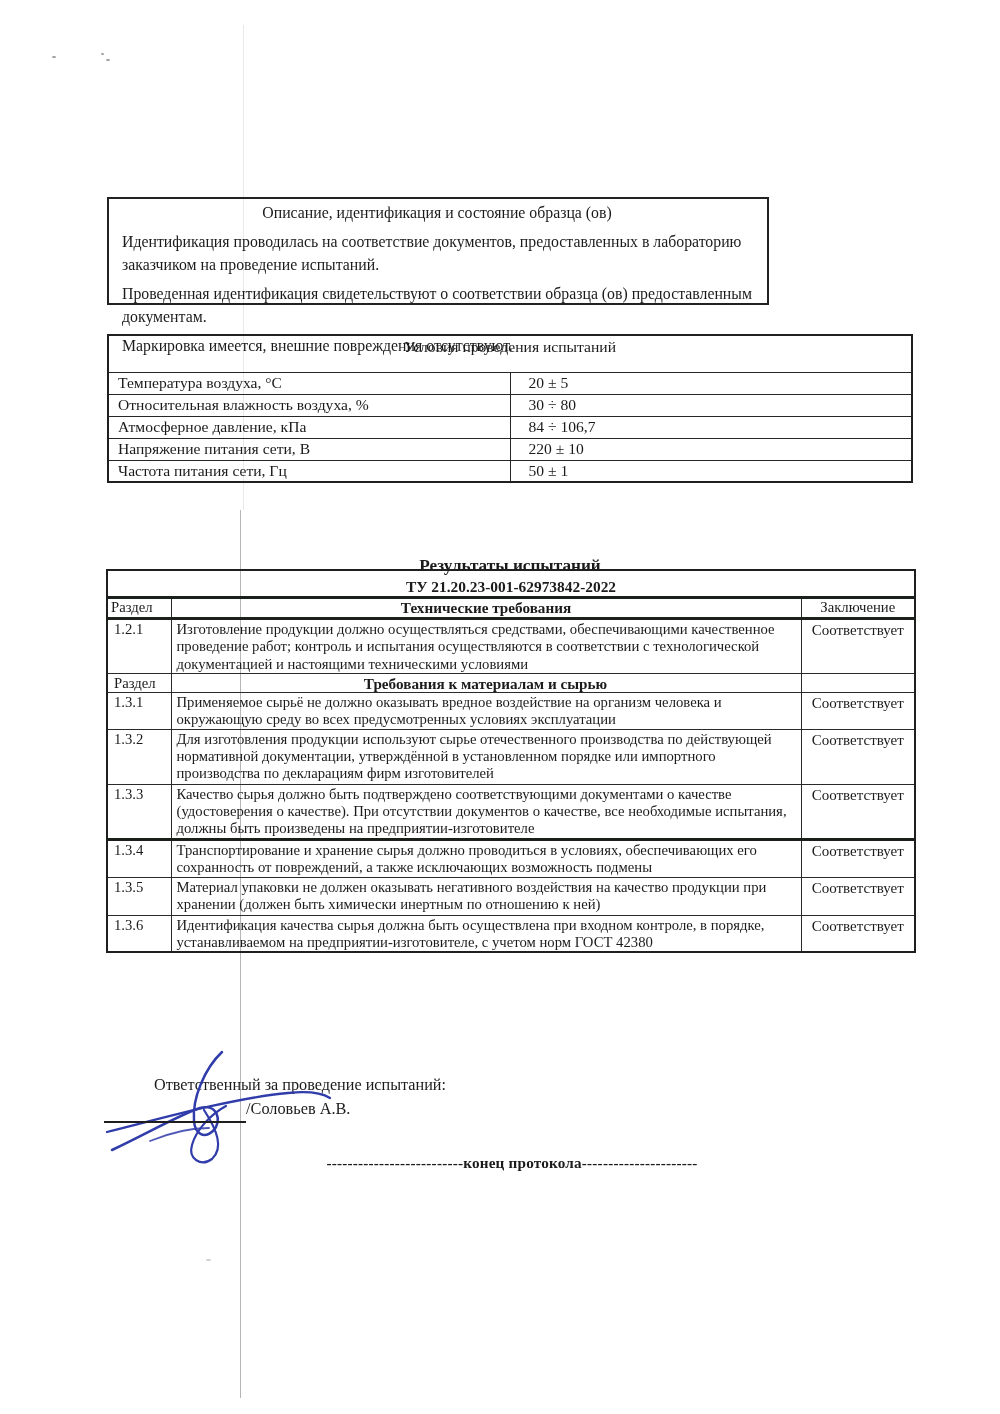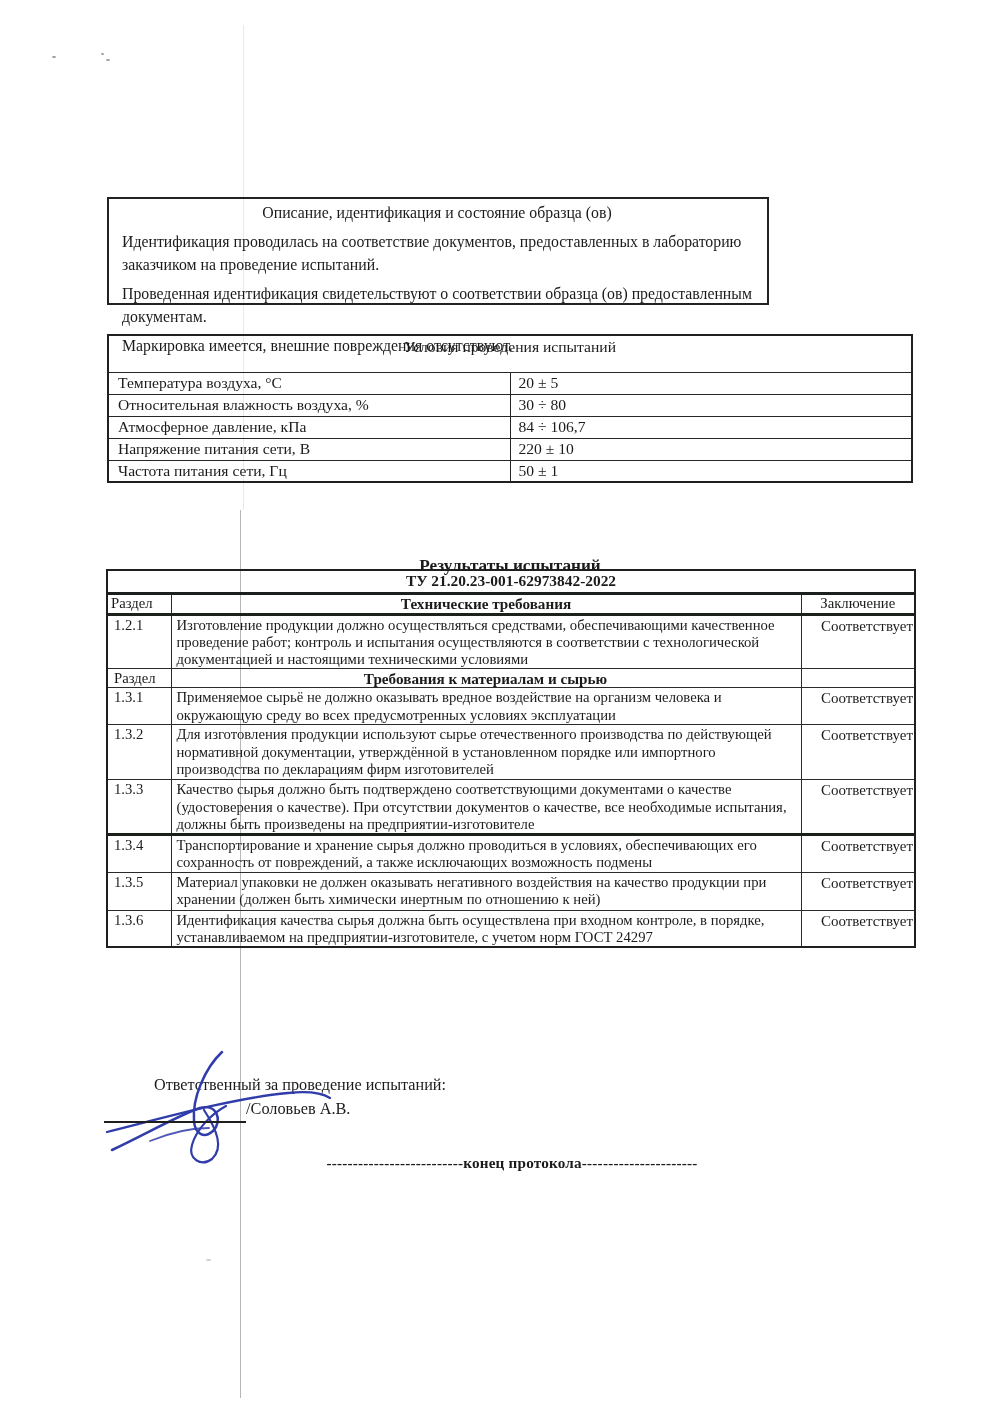--- a/index.html
+++ b/index.html
@@ -29,47 +29,47 @@
     position:absolute;left:107px;top:334px;width:806px;
     table-layout:fixed;font-size:15.6px;
   }
   .cond-table td,.cond-table th{
     border:1.5px solid #262626;box-sizing:border-box;
     font-weight:normal;overflow:hidden;white-space:nowrap;
   }
   .cond-table{border:2px solid #202020;}
   .cond-table .cond-title{height:37px;text-align:center;vertical-align:top;padding-top:2px;}
   .cond-table td.c-label{width:538px;height:22px;padding:0 0 0 9px;}
-  .cond-table td.c-value{width:268px;padding:0 0 0 8px;font-family:Liberation Serif, serif;}
+  .cond-table td.c-value{width:268px;padding:0 0 0 18px;font-family:Liberation Serif, serif;}
 
   
   .results-title{
     position:absolute;left:107px;top:512px;width:806px;text-align:center;
     font-weight:bold;font-size:17.2px;margin-top:44px;
   }
   .res-table{
     position:absolute;left:106px;top:569px;width:808px;
     table-layout:fixed;font-size:14.7px;line-height:17.2px;
     border:2px solid #1f1f1f;
   }
   .res-table td,.res-table th{
     border:1.5px solid #2a2a2a;box-sizing:border-box;vertical-align:top;
     font-weight:normal;
   }
   .res-table .tu-row th{
     height:23px;text-align:center;font-weight:bold;font-size:15.4px;
-    border-bottom:3px solid #1a211c;vertical-align:top;padding-top:1px;
+    border-bottom:3px solid #1a211c;vertical-align:top;padding-top:7px;
   }
   .res-table .head-row th{border-bottom:3px solid #1c211b;height:21px;padding:0;}
   .res-table .head-row .h-section{text-align:left;padding-left:3px;}
   .res-table .head-row .h-req{text-align:center;font-weight:bold;font-size:15.2px;}
   .res-table .head-row .h-concl{text-align:center;}
   .res-table td.sec{padding:1px 0 0 6px;}
   .res-table td.req{padding:1px 6px 0 5px;}
-  .res-table td.concl{text-align:right;padding-top:2px;font-size:15px;}
+  .res-table td.concl{text-align:center;padding-top:2px;font-size:15px;}
   .res-table tr.group-row td.req{font-weight:bold;text-align:center;font-size:15.2px;}
   .res-table tr.heavy-top td{border-top:3px solid #1b1f1a;}
 
   
   .responsible{position:absolute;left:108px;top:1076px;font-size:16.2px;margin-left:46px;}
   .sig-svg{position:absolute;left:92px;top:1048px;width:256px;height:122px;}
   .sig-line{position:absolute;left:104px;top:1121px;width:142px;border-top:2px solid #1e1e1e;}
   .sig-name{position:absolute;left:246px;top:1099px;font-size:16.3px;}
   .end-line{
     position:absolute;left:12px;top:1154px;width:1000px;text-align:center;
@@ -168,21 +168,21 @@
     <td class="req">Транспортирование и хранение сырья должно проводиться в условиях, обеспечивающих его сохранность от повреждений, а также исключающих возможность подмены</td>
     <td class="concl">Соответствует</td>
   </tr>
   <tr style="height:38px">
     <td class="sec">1.3.5</td>
     <td class="req">Материал упаковки не должен оказывать негативного воздействия на качество продукции при хранении (должен быть химически инертным по отношению к ней)</td>
     <td class="concl">Соответствует</td>
   </tr>
   <tr style="height:36px">
     <td class="sec">1.3.6</td>
-    <td class="req">Идентификация качества сырья должна быть осуществлена при входном контроле, в порядке, устанавливаемом на предприятии-изготовителе, с учетом норм ГОСТ 24297</td>
+    <td class="req">Идентификация качества сырья должна быть осуществлена при входном контроле, в порядке, устанавливаемом на предприятии-изготовителе, с учетом норм ГОСТ 42380</td>
     <td class="concl">Соответствует</td>
   </tr>
 </tbody>
   </table>
 
 <div class="responsible">Ответственный за проведение испытаний:</div>
 
 <svg class="sig-svg" viewBox="0 0 256 122">
   <g fill="none" stroke="#2f3caa" stroke-linecap="round">
     <path d="M15,84 C60,73 140,50 196,45 C216,43 230,45 238,50" stroke-width="2.3"></path>

